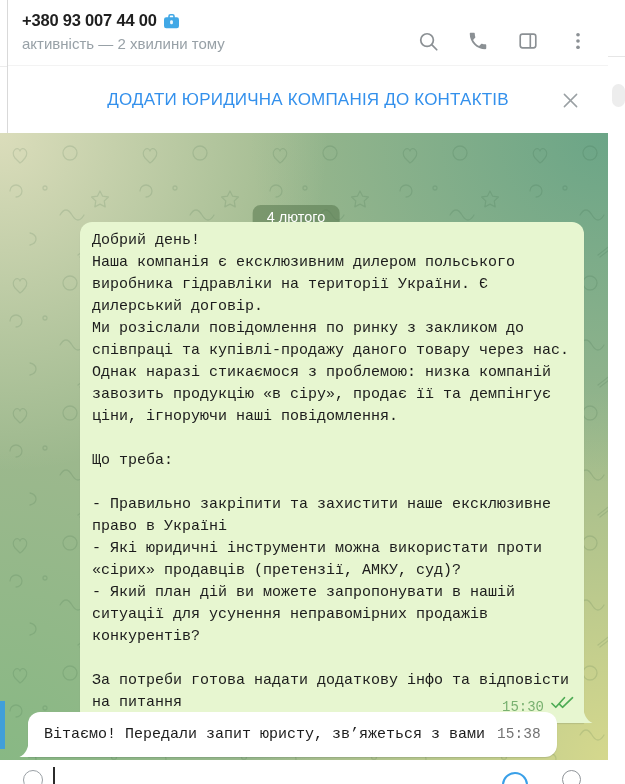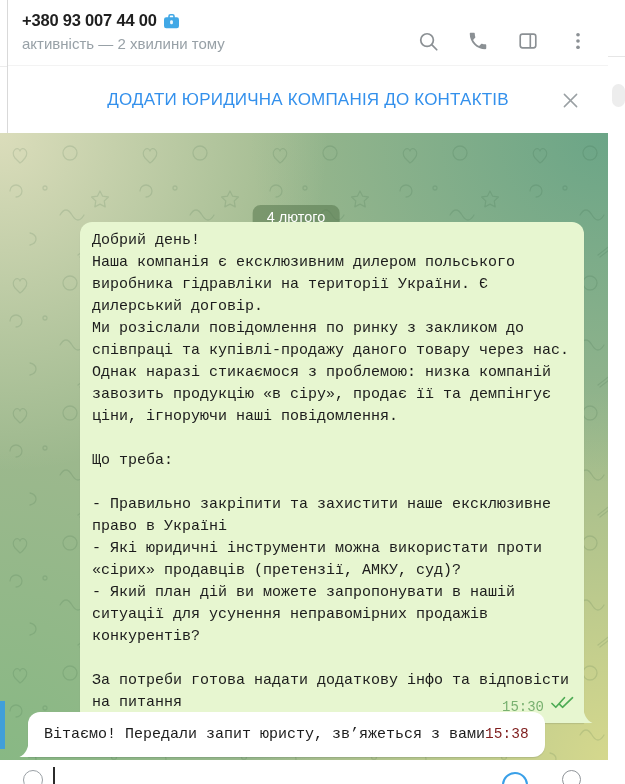--- a/index.html
+++ b/index.html
@@ -45,23 +45,23 @@
   .bubble-out{
     left:80px;top:89px;width:504px;background:#e7f6d0;border-radius:12px 12px 0 12px;
     padding:8px 12px 9px;color:#1c1c1c;font-size:15px;line-height:22px;
   }
   .bubble-out .msg-text{white-space:pre-wrap;}
   .msg-meta{position:absolute;right:10px;bottom:5px;display:flex;align-items:flex-start;gap:7px;}
   .msg-time-out{color:#79b170;font-size:14px;}
   .bubble-in{
     left:28px;top:579px;background:#ffffff;border-radius:12px 12px 12px 0;
     padding:11px 16px;color:#1c1c1c;font-size:15px;line-height:22px;
-    display:flex;align-items:baseline;gap:0;white-space:nowrap;
-  }
-  .msg-time-in{color:#7f1d1d;font-size:14.5px;}
+    display:flex;align-items:baseline;gap:12px;white-space:nowrap;
+  }
+  .msg-time-in{color:#737373;font-size:14.5px;}
   .tail{position:absolute;bottom:0;}
   .tail-out{right:-9px;}
   .tail-in{left:-9px;}
   
   .composer{position:absolute;left:0;top:760px;width:608px;height:24px;background:#fff;z-index:5;cursor:text;}
   .smiley{position:absolute;left:23px;top:10px;width:20px;height:20px;border:1.7px solid #9aa0a5;border-radius:50%;}
   .caret{position:absolute;left:53px;top:7px;width:1.5px;height:17px;background:#2b2b2b;}
   .round-blue{position:absolute;left:502px;top:12px;width:26px;height:26px;border:2px solid #3aa0e8;border-radius:50%;}
   .round-gray{position:absolute;left:562px;top:10px;width:19px;height:19px;border:1.7px solid #8f9499;border-radius:50%;}
   

